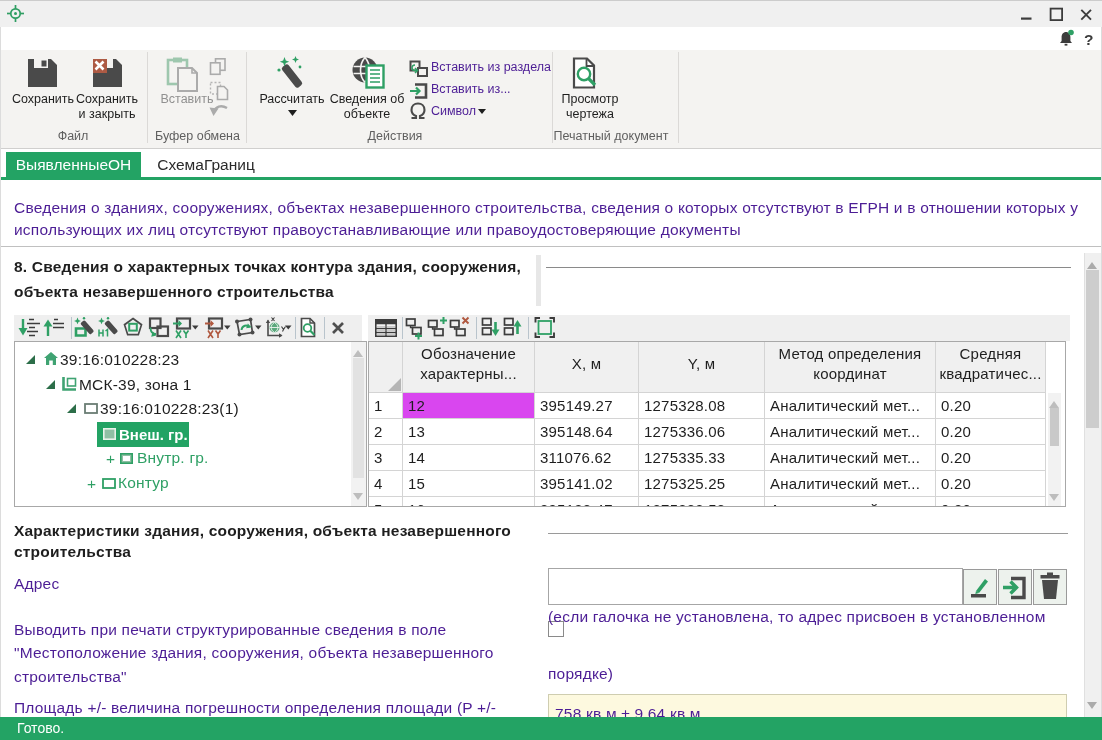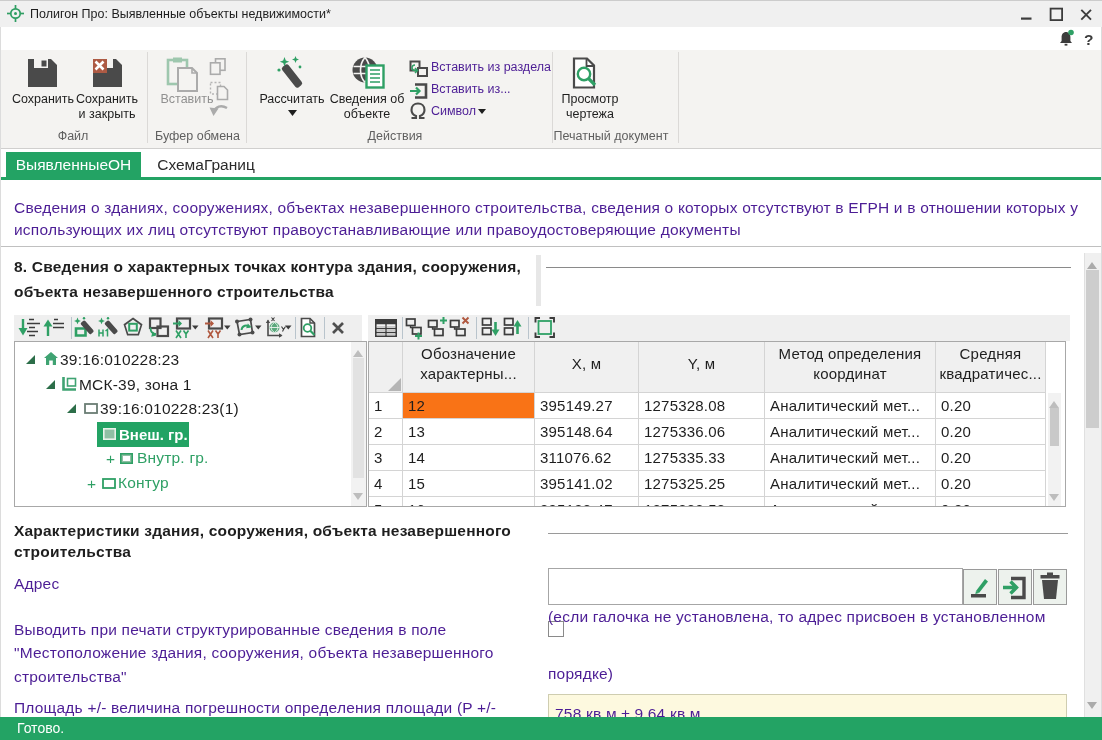--- a/index.html
+++ b/index.html
@@ -53,21 +53,20 @@
 
   <div id="titlebar">
     <svg class="abs" style="left:7px;top:5px" width="17" height="17" viewBox="0 0 17 17">
       <circle cx="8.5" cy="8.5" r="4.7" fill="none" stroke="#2f9e63" stroke-width="1.7"></circle>
       <circle cx="8.5" cy="8.5" r="1.5" fill="#2f9e63"></circle>
       <line x1="8.5" y1="0" x2="8.5" y2="4" stroke="#2f9e63" stroke-width="1.7"></line>
       <line x1="8.5" y1="13" x2="8.5" y2="17" stroke="#2f9e63" stroke-width="1.7"></line>
       <line x1="0" y1="8.5" x2="4" y2="8.5" stroke="#2f9e63" stroke-width="1.7"></line>
       <line x1="13" y1="8.5" x2="17" y2="8.5" stroke="#2f9e63" stroke-width="1.7"></line>
     </svg>
-    <div id="title-text">Полигон Про: Выявленные объекты недвижимости*</div>
     <svg class="abs" style="left:1014px;top:0" width="88" height="27" viewBox="0 0 88 27">
       <rect x="7" y="17.5" width="10.5" height="2.2" fill="#3c3c3c"></rect>
       <rect x="36.6" y="8.6" width="11.5" height="11.5" fill="none" stroke="#3c3c3c" stroke-width="1.8"></rect>
       <path d="M 67.3 9.9 L 77 19.6 M 77 9.9 L 67.3 19.6" stroke="#3c3c3c" stroke-width="1.9"></path>
     </svg>
   </div>
 
   <div id="tabrow">
     <div id="appbtn"></div>
     <div class="rtab" id="tab-active" style="left:43px;width:73px;">Главная</div>
@@ -375,21 +374,21 @@
           <tr>
         <td class="hdr"></td>
         <td class="hdr">Обозначение<br>характерны...</td>
         <td class="hdr">X, м</td>
         <td class="hdr">Y, м</td>
         <td class="hdr">Метод определения<br>координат</td>
         <td class="hdr">Средняя<br>квадратичес...</td>
       </tr>
       <tr>
             <td>1</td>
-            <td style="background:#f97316;">12</td>
+            <td style="background:#d946ef;">12</td>
             <td>395149.27</td>
             <td>1275328.08</td>
             <td>Аналитический мет...</td>
             <td>0.20</td>
           </tr>
       <tr>
             <td>2</td>
             <td>13</td>
             <td>395148.64</td>
             <td>1275336.06</td>

